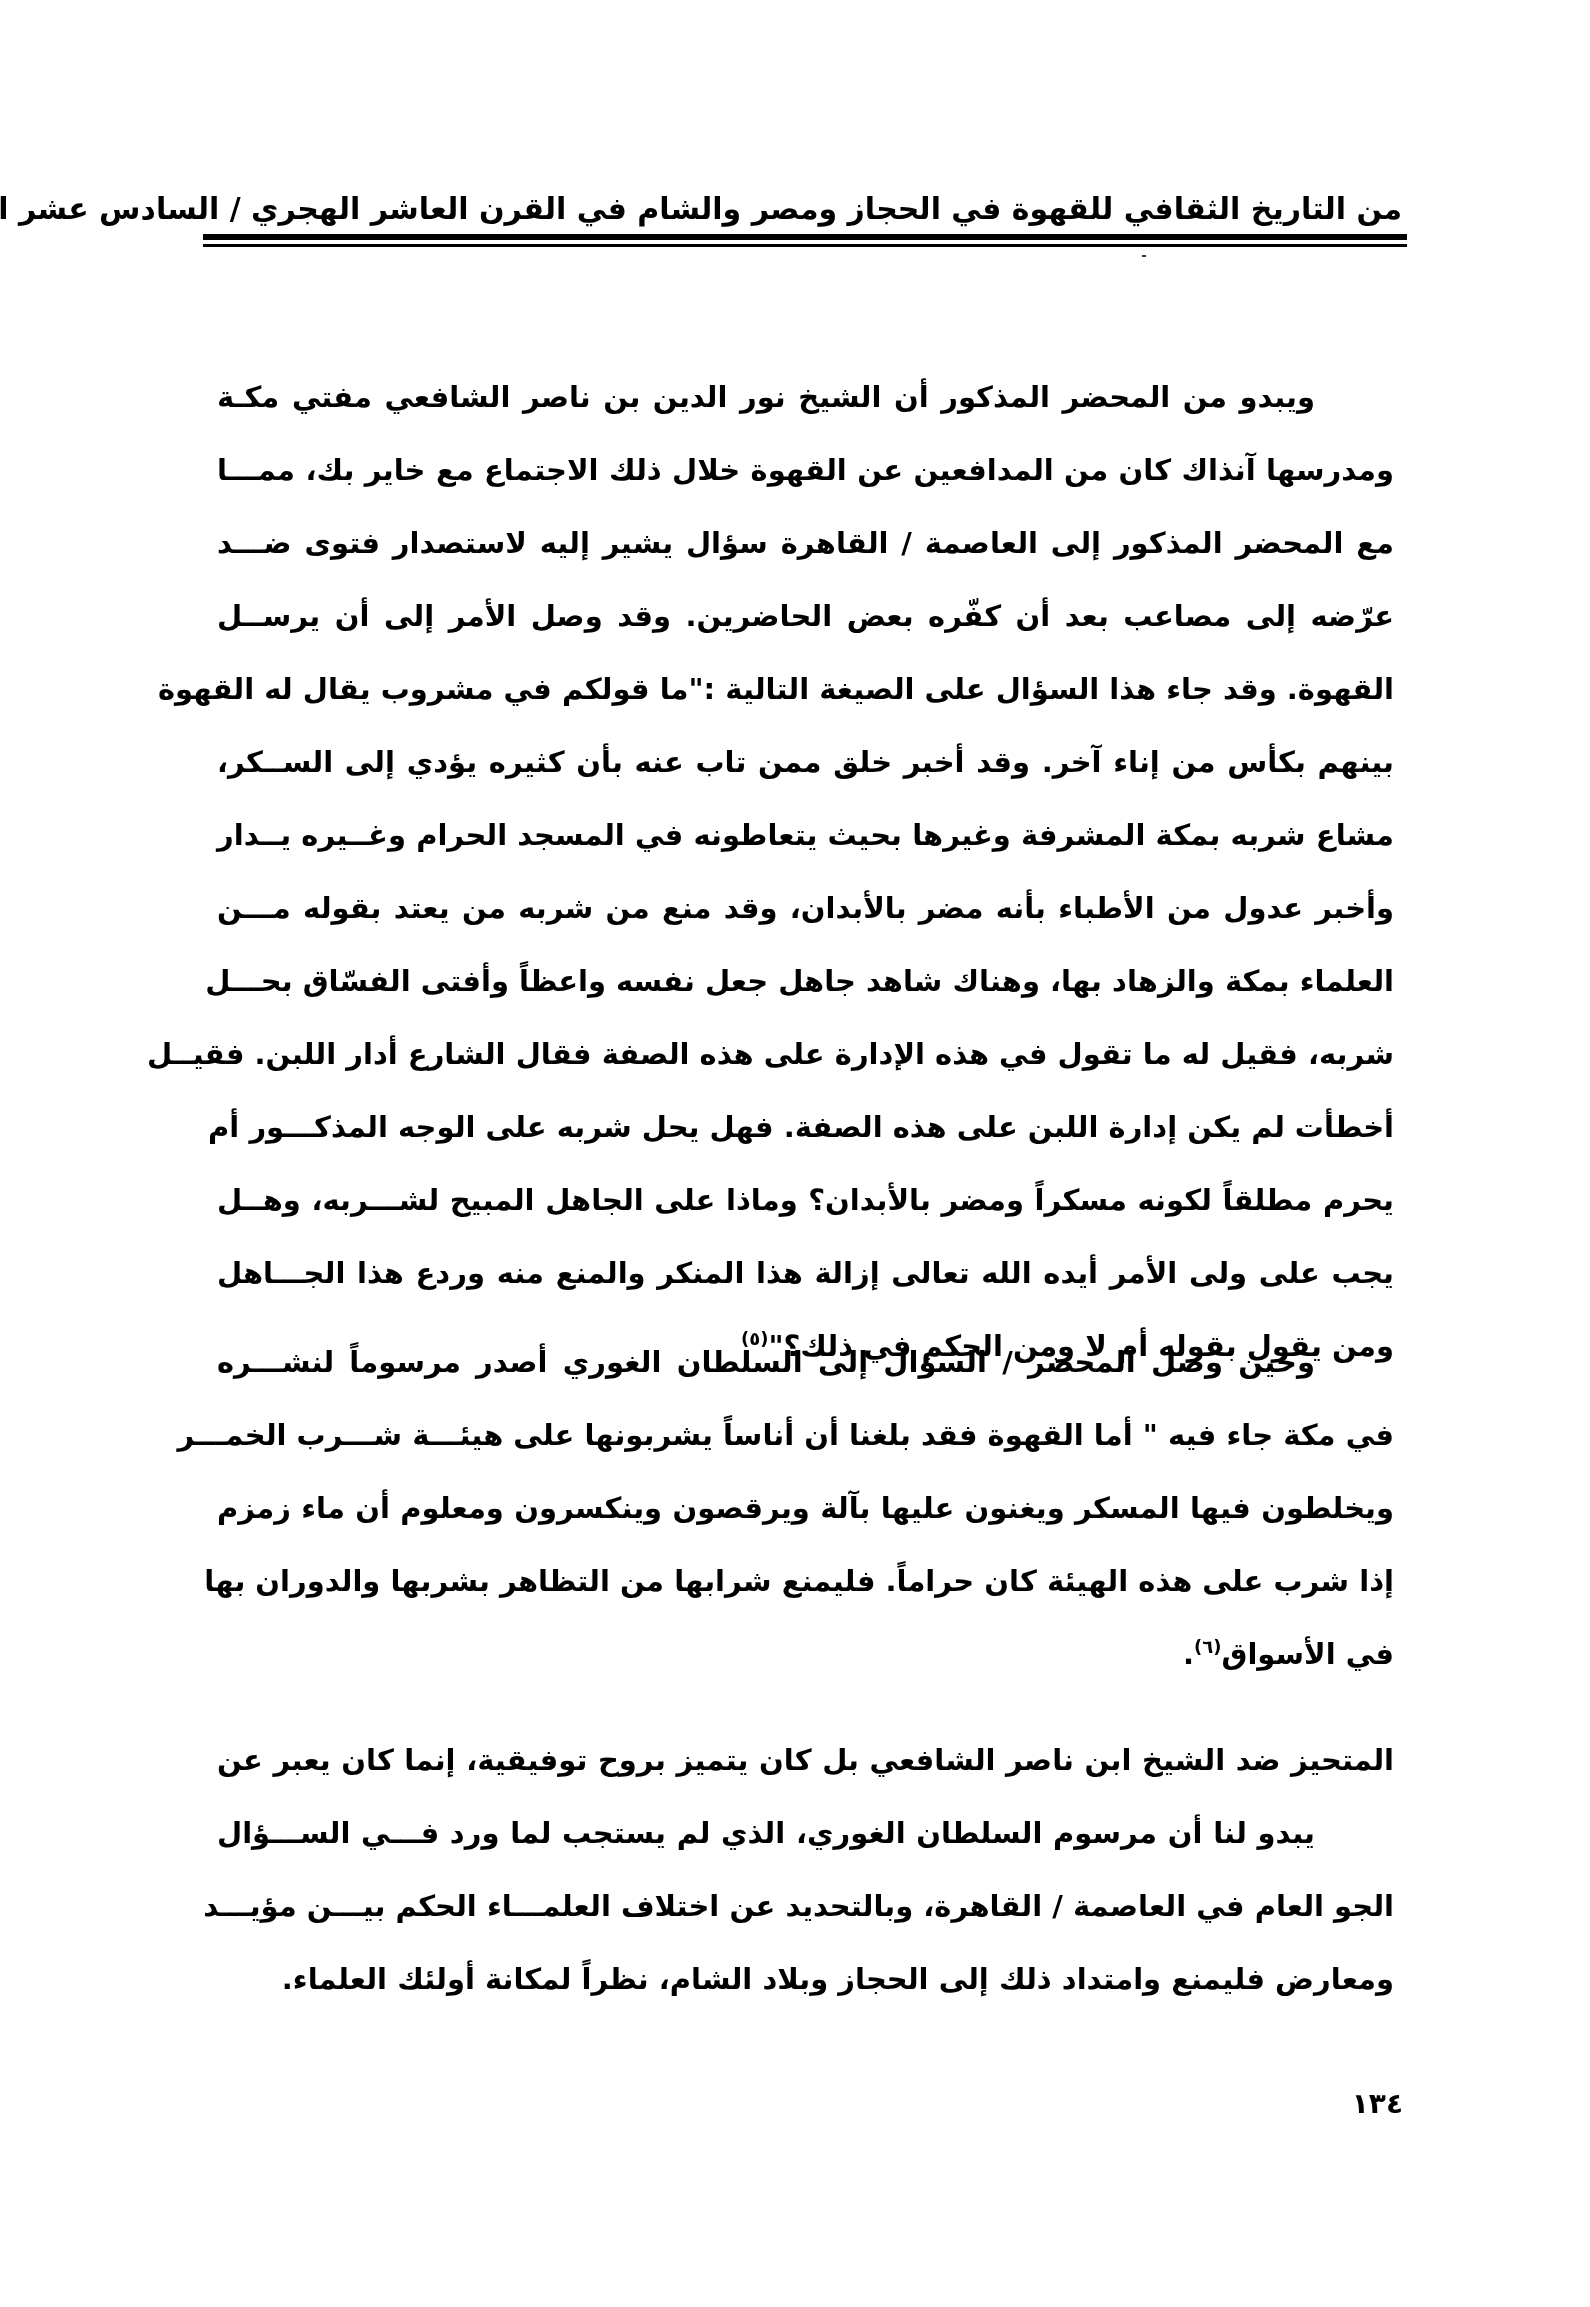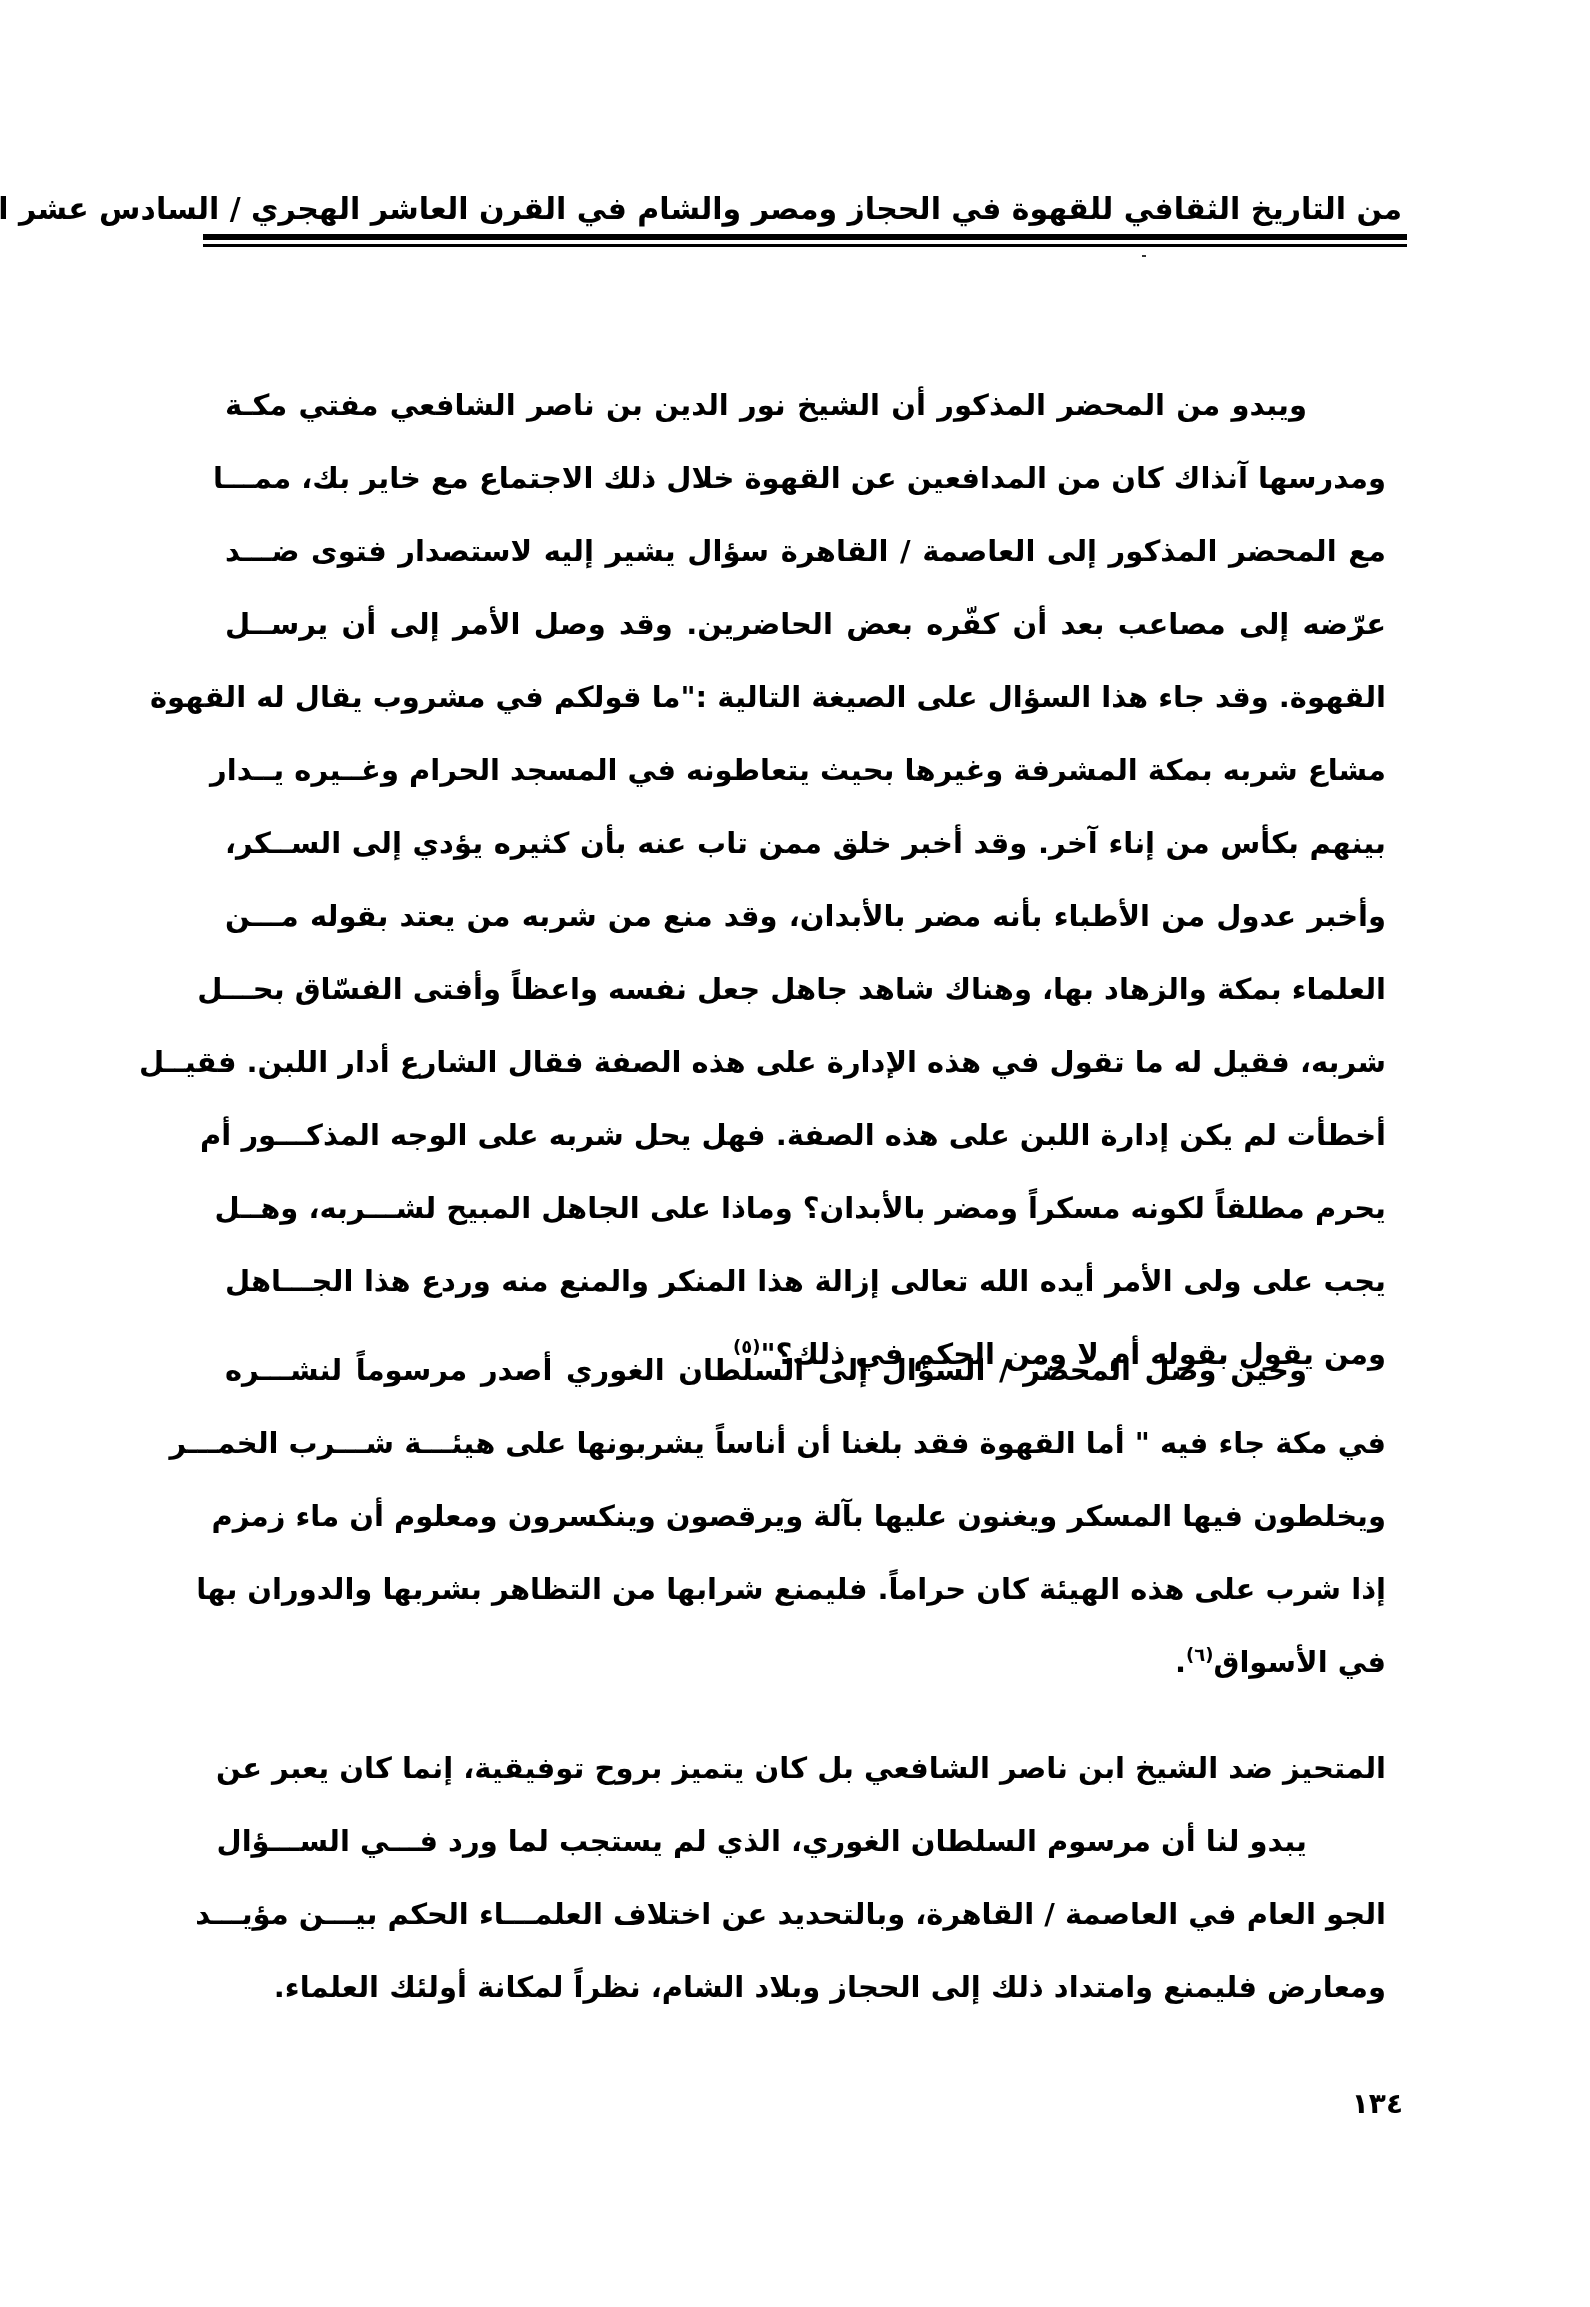--- a/index.html
+++ b/index.html
@@ -71,21 +71,21 @@
       width: 1185px;
       direction: rtl;
       text-align: justify;
       text-align-last: right;
       font-family: "DejaVu Sans", sans-serif;
       font-weight: bold;
       font-size: 29px;
       line-height: 73px;
     }
     .para {
-      margin: 12px;
+      margin: 4px;
     }
     .para .line {
       display: block;
       text-align: justify;
       text-align-last: justify;
       white-space: nowrap;
     }
     .para .line.last {
       text-align-last: right;
     }
@@ -125,22 +125,22 @@
   <div class="header-rule-thin"></div>
   <div class="stray-mark"></div>
 
   <div class="body-text" id="para1">
     <p class="para">
       <span class="line indent">ويبدو من المحضر المذكور أن الشيخ نور الدين بن ناصر الشافعي مفتي مكـة</span>
       <span class="line">ومدرسها آنذاك كان من المدافعين عن القهوة خلال ذلك الاجتماع مع خاير بك، ممـــا</span>
       <span class="line">مع المحضر المذكور إلى العاصمة / القاهرة سؤال يشير إليه لاستصدار فتوى ضـــد</span>
       <span class="line">عرّضه إلى مصاعب بعد أن كفّره بعض الحاضرين. وقد وصل الأمر إلى أن يرســل</span>
       <span class="line">القهوة. وقد جاء هذا السؤال على الصيغة التالية :"ما قولكم في مشروب يقال له القهوة</span>
+      <span class="line">بينهم بكأس من إناء آخر. وقد أخبر خلق ممن تاب عنه بأن كثيره يؤدي إلى الســكر،</span>
       <span class="line">مشاع شربه بمكة المشرفة وغيرها بحيث يتعاطونه في المسجد الحرام وغــيره يــدار</span>
-      <span class="line">بينهم بكأس من إناء آخر. وقد أخبر خلق ممن تاب عنه بأن كثيره يؤدي إلى الســكر،</span>
       <span class="line">وأخبر عدول من الأطباء بأنه مضر بالأبدان، وقد منع من شربه من يعتد بقوله مـــن</span>
       <span class="line">العلماء بمكة والزهاد بها، وهناك شاهد جاهل جعل نفسه واعظاً وأفتى الفسّاق بحـــل</span>
       <span class="line">شربه، فقيل له ما تقول في هذه الإدارة على هذه الصفة فقال الشارع أدار اللبن. فقيــل</span>
       <span class="line">أخطأت لم يكن إدارة اللبن على هذه الصفة. فهل يحل شربه على الوجه المذكـــور أم</span>
       <span class="line">يحرم مطلقاً لكونه مسكراً ومضر بالأبدان؟ وماذا على الجاهل المبيح لشـــربه، وهــل</span>
       <span class="line">يجب على ولى الأمر أيده الله تعالى إزالة هذا المنكر والمنع منه وردع هذا الجـــاهل</span>
       <span class="line last"><span>ومن يقول بقوله أم لا ومن الحكم في ذلك؟"</span><span class="sup">(٥)</span></span>
     </p>
   </div>
 

